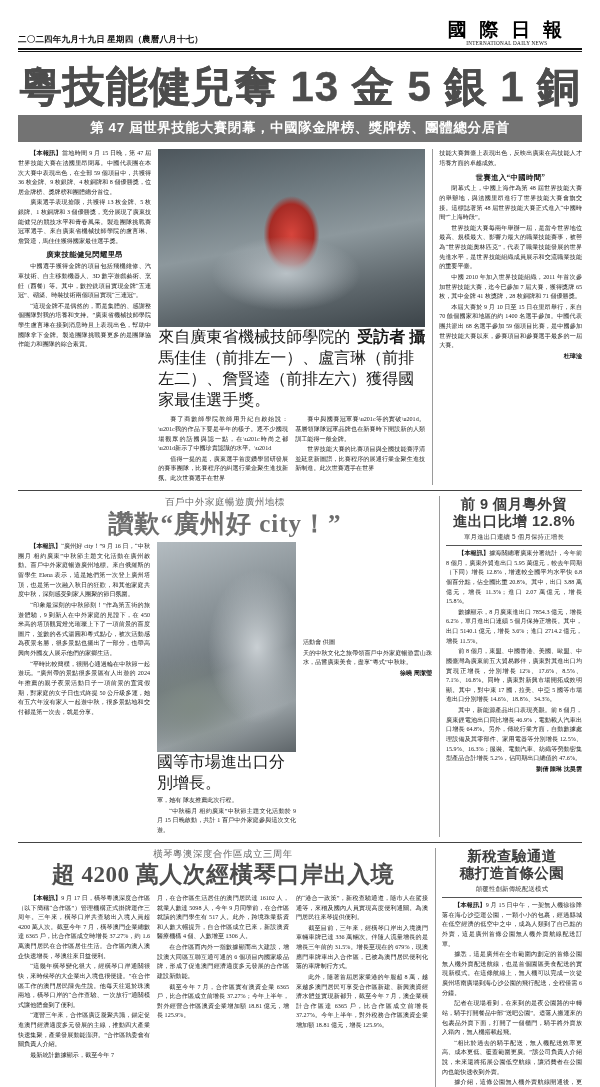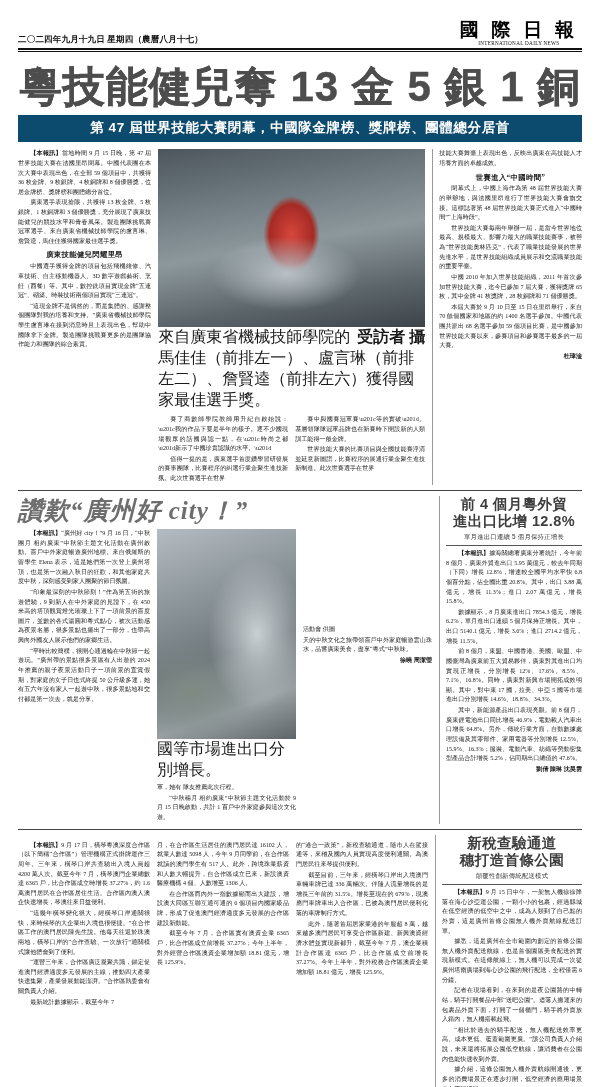--- a/index.html
+++ b/index.html
@@ -10,39 +10,39 @@
     font-family:"Liberation Serif","DejaVu Serif",serif;
     color:#1a1a1a;
     overflow:hidden;
     position:relative;
   }
   .page{width:600px;height:785px;position:relative;box-sizing:border-box;padding:0 18px;}
 
   
   .masthead{display:flex;align-items:flex-end;justify-content:space-between;padding-top:16px;height:30px;}
   .mh-date{font-size:8.5px;font-weight:bold;letter-spacing:.2px;color:#111;white-space:nowrap;}
-  .mh-center{text-align:center;flex:0 0 auto;margin:0 4px;}
+  .mh-center{text-align:center;flex:0 0 auto;margin:0 16px;}
   .mh-logo{font-size:19px;font-weight:bold;letter-spacing:4px;color:#000;line-height:1;font-family:"Liberation Serif",serif;}
   .mh-logo-en{font-size:5.2px;letter-spacing:.3px;color:#111;margin-top:1px;font-family:"Liberation Serif",serif;}
   .mh-right{display:flex;align-items:baseline;gap:9px;white-space:nowrap;}
   .mh-endate{font-size:8.4px;font-weight:bold;letter-spacing:.4px;font-family:"Liberation Sans",sans-serif;}
   .mh-section{font-size:12px;font-weight:bold;letter-spacing:1px;}
   .mh-pageno{font-size:12px;font-weight:bold;}
   .mh-rule{height:0;border-top:2.2px solid #111;border-bottom:1px solid #111;margin-top:2px;padding-top:1px;}
 
   
   .lead-hl{
     text-align:center;font-weight:bold;color:#4d4d4d;
     font-size:42px;line-height:1.08;letter-spacing:1px;
     margin-top:12px;
     font-family:"Liberation Sans","DejaVu Sans",sans-serif;
     -webkit-text-stroke:0.4px #4d4d4d;
   }
   .lead-sub{
-    background:#0c4a6e;color:#fff;text-align:center;
+    background:#737373;color:#fff;text-align:center;
     font-size:13.5px;font-weight:bold;letter-spacing:.6px;
     padding:4px 0 5px;margin-top:6px;
     font-family:"Liberation Sans","DejaVu Sans",sans-serif;
   }
 
   
   .cols{display:flex;gap:7px;margin-top:6px;}
   .col{font-size:6.1px;line-height:1.58;text-align:justify;color:#1a1a1a;}
   .col p{margin:0 0 1px 0;text-indent:2em;}
   .col p.noind{text-indent:0;}
@@ -71,24 +71,23 @@
       radial-gradient(ellipse 90px 70px at 25% 78%, #7f8a84 0%, rgba(127,138,132,0) 72%),
       linear-gradient(160deg,#b4bcc1 0%,#8e979c 30%,#6d767b 58%,#98a0a4 80%,#5e6569 100%);
   }
 
   
   .pkg-kicker{
     text-align:center;font-size:9.4px;color:#6a6a6a;letter-spacing:.6px;
     font-family:"Liberation Serif",serif;
   }
   .pkg-hl{
-    text-align:left;font-weight:bold;color:#6e6e6e;
+    text-align:center;font-weight:bold;color:#6e6e6e;
     font-size:25px;line-height:1.1;letter-spacing:1px;
     font-family:"Liberation Serif","DejaVu Serif",serif;
-    font-style:italic;
   }
   .pkg-hl2{
     text-align:center;font-weight:bold;color:#4d4d4d;
     font-size:23px;line-height:1.14;letter-spacing:.5px;
     font-family:"Liberation Serif","DejaVu Serif",serif;
   }
 
   
   .rail-hl{
     text-align:center;font-weight:bold;color:#3d3d3d;
@@ -159,20 +158,21 @@
       <p>本屆大賽於 9 月 10 日至 15 日在里昂舉行，來自 70 餘個國家和地區的約 1400 名選手參加。中國代表團共派出 68 名選手參加 59 個項目比賽，是中國參加世界技能大賽以來，參賽項目和參賽選手最多的一屆大賽。</p>
       <p class="noind" style="text-align:right;font-weight:bold;">杜瑋淦</p>
     </div>
   </div>
 
   <div class="hr-med"></div>
 
   <div style="display:flex;gap:7px;">
 
     <div style="width:414px;">
+      <div class="pkg-kicker">百戶中外家庭暢遊廣州地標</div>
       <div class="pkg-hl" style="margin-top:1px;">讚歎“廣州好 city！”</div>
 
       <div class="cols" style="margin-top:5px;">
         <div class="col" style="width:132px;">
           <p><span class="lede">【本報訊】</span><span>“廣州好 city！”9 月 16 日，“中秋團月 相約廣東”中秋節主題文化活動在廣州啟動。百戶中外家庭暢遊廣州地標。來自俄羅斯的留學生 Elena 表示，這是她們第一次登上廣州塔頂，也是第一次融入秋日的狂歡，和其他家庭共度中秋，深刻感受到家人團聚的節日氛圍。</span></p>
           <p>“印象最深刻的中秋節刻！”作為第五街的旅遊體驗，9 到新人在中外家庭的見證下，在 450 米高的塔頂觀賞燈光璀璨上下了一項前景的百度圖片，並數的各式湯圓和粵式點心，被次活動感為夜景名勝，很多景點也擺出了一部分，也帶高興向外國友人展示他們的家鄉生活。</p>
           <p>“平時比較簡樸，很開心通過輪在中秋節一起遊玩。”廣州帶的景點很多景區有人出遊的 2024 年推薦的親子夜景活動日子一項前景的宜賞假期，對家庭的女子日也式終提 50 公斤級多運，她有五六年沒有家人一起遊中秋，很多景點地和交付都是第一次去，就是分享。</p>
         </div>
 
         <div style="width:139px;">
@@ -188,39 +188,41 @@
 
         <div class="col" style="width:129px;">
           <p class="noind" style="margin-top:96px;">活動會 供圖</p>
           <p class="noind">天的中秋文化之旅帶領百戶中外家庭暢遊雲山珠水，品嘗廣東美食，盡享“粵式”中秋味。</p>
           <p class="noind" style="text-align:right;font-weight:bold;">徐曉 周潔瑩</p>
         </div>
       </div>
     </div>
 
     <div class="vrule" style="width:148px;padding-left:6px;">
-      <div class="rail-hl">前 4 個月粵外貿</div>
+      <div class="rail-hl">前 9 個月粵外貿</div>
       <div class="rail-hl">進出口比增 12.8%</div>
       <div class="rail-sub">單月進出口連續 5 個月保持正增長</div>
       <div class="rail-rule"></div>
       <div class="col">
         <p><span class="lede">【本報訊】</span><span>據海關總署廣東分署統計，今年前 8 個月，廣東外貿進出口 5.95 萬億元，較去年同期（下同）增長 12.8%，增速較全國平均水平快 6.8 個百分點，佔全國比重 20.8%。其中，出口 3.88 萬億元，增長 11.3%；進口 2.07 萬億元，增長 15.8%。</span></p>
         <p>數據顯示，8 月廣東進出口 7854.3 億元，增長 6.2%，單月進出口連續 5 個月保持正增長。其中，出口 5140.1 億元，增長 3.6%；進口 2714.2 億元，增長 11.5%。</p>
         <p>前 8 個月，東盟、中國香港、美國、歐盟、中國臺灣為廣東前五大貿易夥伴，廣東對其進出口均實現正增長，分別增長 12%、17.6%、8.5%、7.1%、16.8%。同時，廣東對新興市場開拓成效明顯。其中，對中東 17 國，拉美、中亞 5 國等市場進出口分別增長 14.6%、18.8%、34.3%。</p>
         <p>其中，新能源產品出口表現亮眼。前 8 個月，廣東鋰電池出口同比增長 46.9%，電動載人汽車出口增長 64.8%。另外，傳統行業方面，自動數據處理設備及其零部件、家用電器等分別增長 12.5%、15.9%、16.3%；服裝、電動汽車、紡織等勞動密集型產品合計增長 5.2%，佔同期出口總值的 47.6%。</p>
         <p class="noind" style="text-align:right;font-weight:bold;">劉倩 陳琳 沈昊雲</p>
       </div>
     </div>
   </div>
 
   <div class="hr-med"></div>
 
   <div style="display:flex;gap:7px;">
 
     <div style="width:414px;">
+      <div class="pkg-kicker">橫琴粵澳深度合作區成立三周年</div>
+      <div class="pkg-hl2" style="margin-top:1px;">超 4200 萬人次經橫琴口岸出入境</div>
 
       <div class="cols" style="margin-top:6px;">
         <div class="col" style="width:132px;">
           <p><span class="lede">【本報訊】</span><span>9 月 17 日，橫琴粵澳深度合作區（以下簡稱“合作區”）管理機構正式掛牌運作三周年。三年來，橫琴口岸共查驗出入境人員超 4200 萬人次。截至今年 7 月，橫琴澳門企業總數達 6365 戶，比合作區成立時增長 37.27%，約 1.6 萬澳門居民在合作區居住生活。合作區內澳人澳企快速增長，琴澳往來日益便利。</span></p>
           <p>“這幾年橫琴變化很大，經橫琴口岸通關很快，來時候琴的大企業出入境也很便捷。”在合作區工作的澳門居民陳先生說。他每天往返於珠澳兩地，橫琴口岸的“合作查驗、一次放行”通關模式讓他體會到了便利。</p>
           <p>“運營三年來，合作區廣泛凝聚共識，錨定促進澳門經濟適度多元發展的主線，推動四大產業快速集聚，產業發展動能澎湃。”合作區執委會有關負責人介紹。</p>
           <p>最新統計數據顯示，截至今年 7</p>
         </div>
         <div class="col" style="width:132px;">
           <p class="noind">月，在合作區生活居住的澳門居民達 16102 人，就業人數達 5098 人，今年 9 月同學前，在合作區就讀的澳門學生有 517 人。此外，跨境珠業薪資和人數大幅提升，自合作區成立已來，新設澳資醫療機構 4 個、人數增至 1306 人。</p>

